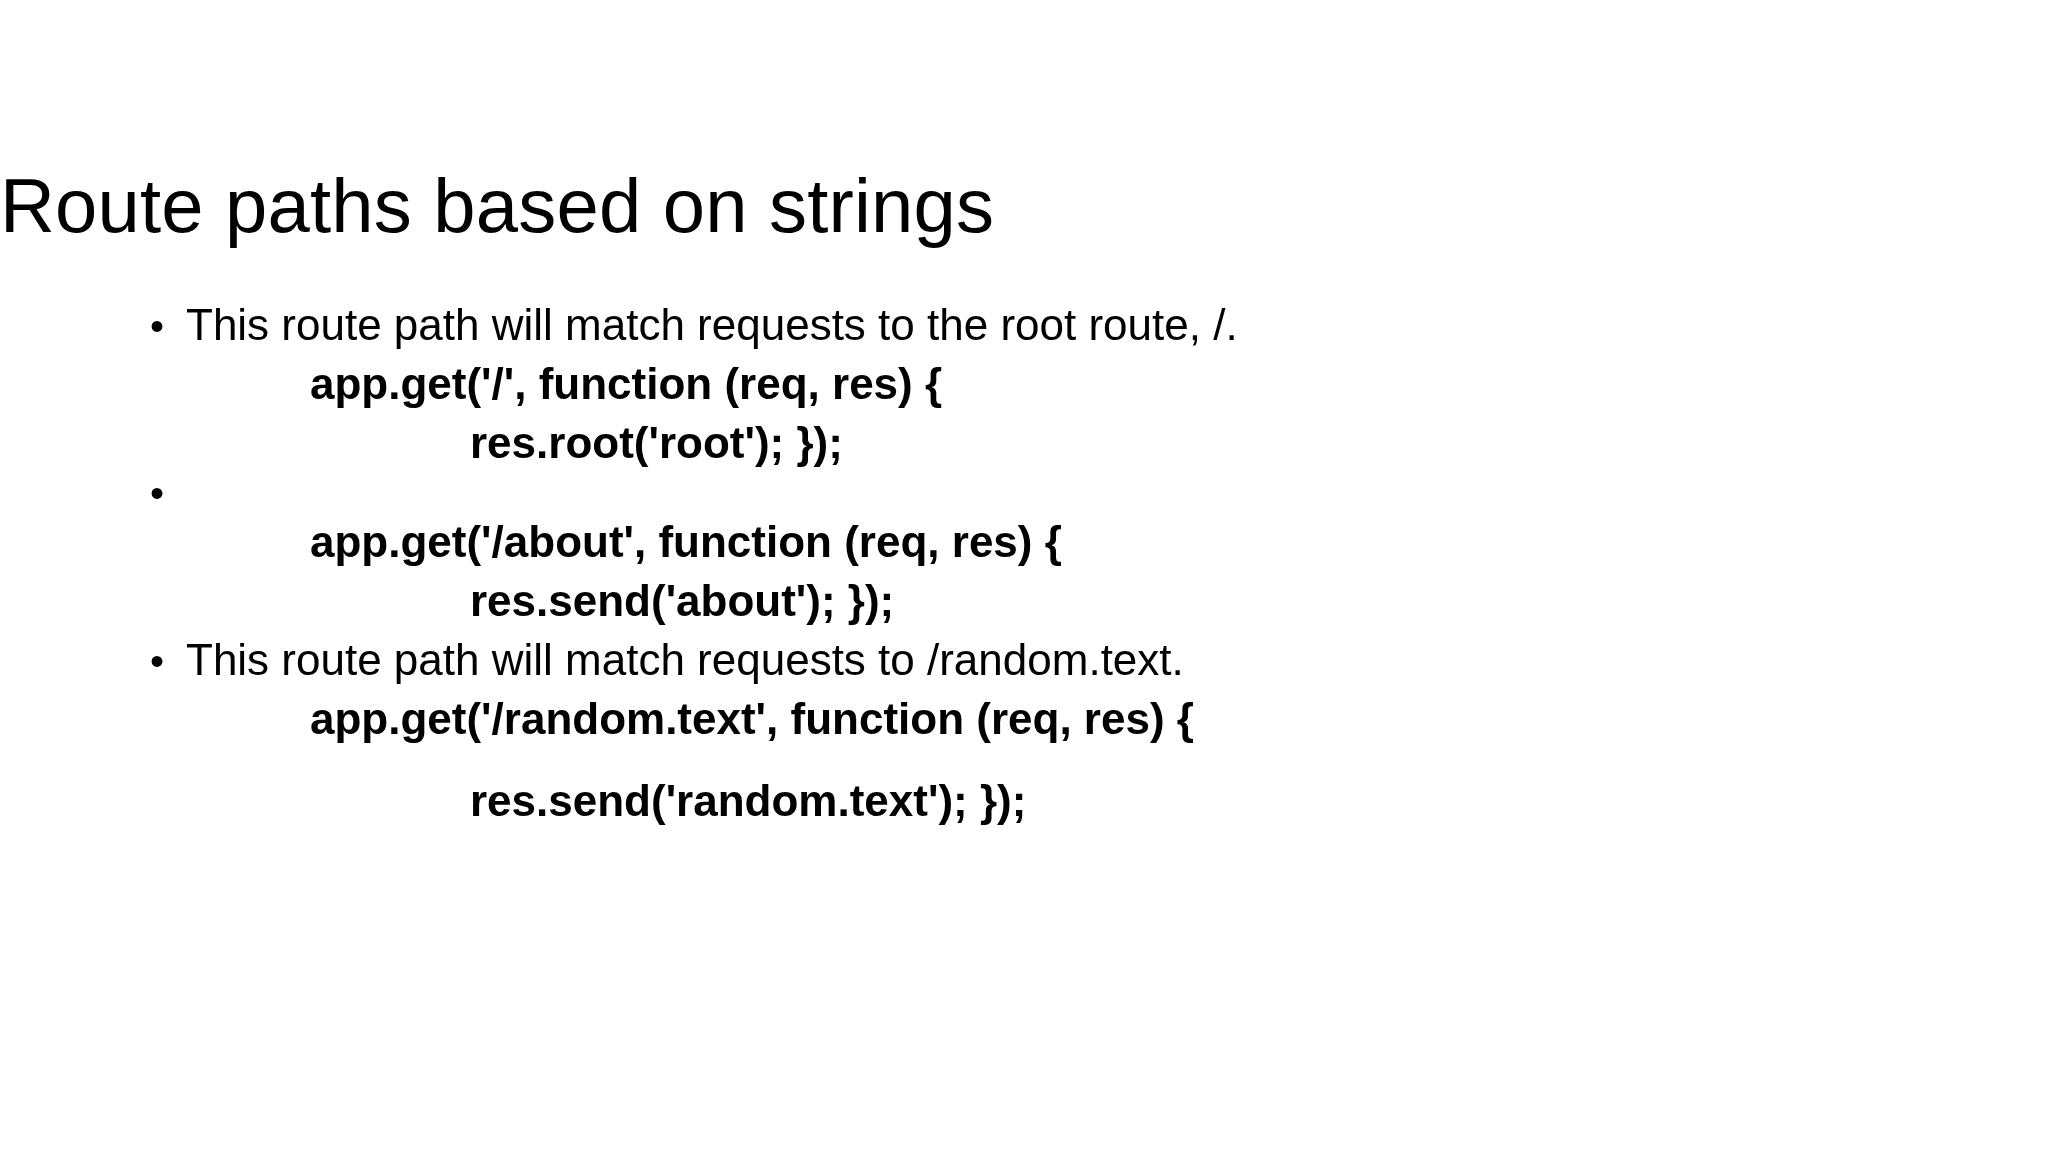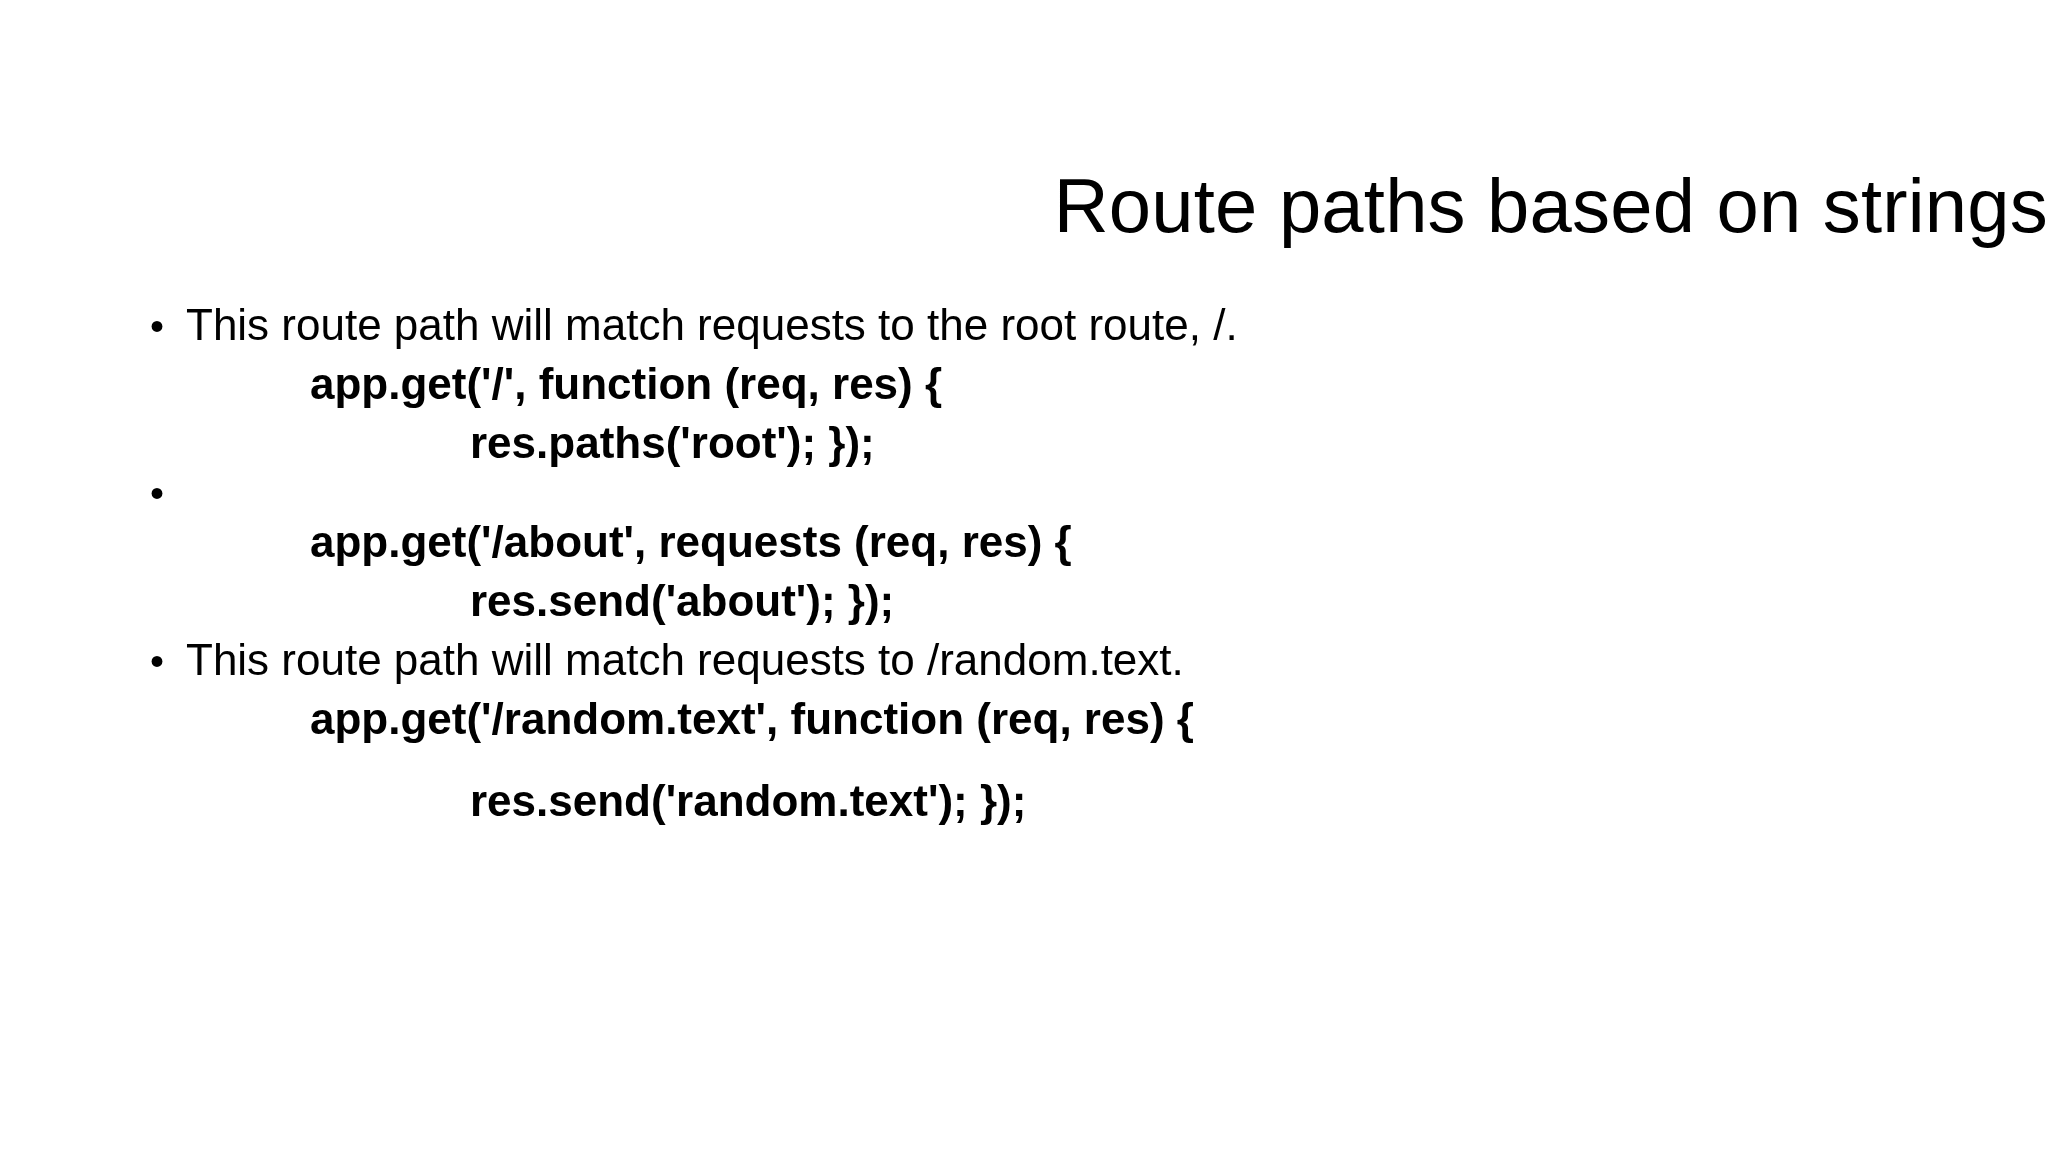--- a/index.html
+++ b/index.html
@@ -22,21 +22,21 @@
     overflow: hidden;
     box-sizing: border-box;
   }
 
   
   #slide-title {
     position: absolute;
     left: 0;
     right: 0;
     top: 112px;
-    text-align: right;
+    text-align: left;
     font-size: 76px;
     line-height: 1.12;
     font-weight: 400;
     color: #000000;
     letter-spacing: 0.2px;
     white-space: pre;
   }
 
   
   #slide-body {
@@ -102,28 +102,28 @@
   <h1 id="slide-title">Route paths based on strings</h1>
 
   <div id="slide-body">
 
     <div class="bullet-group">
       <div class="bullet-line">
         <span class="bullet-mark">•</span>
         <span class="bullet-text">This route path will match requests to the root route, /.</span>
       </div>
       <div class="code-line indent-1">app.get('/', function (req, res) {</div>
-      <div class="code-line indent-2">res.paths('root'); });</div>
+      <div class="code-line indent-2">res.root('root'); });</div>
     </div>
 
     <div class="bullet-group">
       <div class="bullet-line">
         <span class="bullet-mark">•</span>
       </div>
-      <div class="code-line indent-1">app.get('/about', requests (req, res) {</div>
+      <div class="code-line indent-1">app.get('/about', function (req, res) {</div>
       <div class="code-line indent-2">res.send('about'); });</div>
     </div>
 
     <div class="bullet-group">
       <div class="bullet-line">
         <span class="bullet-mark">•</span>
         <span class="bullet-text">This route path will match requests to /random.text.</span>
       </div>
       <div class="code-line indent-1">app.get('/random.text', function (req, res) {</div>
       <div class="code-line indent-2 tight">res.send('random.text'); });</div>

